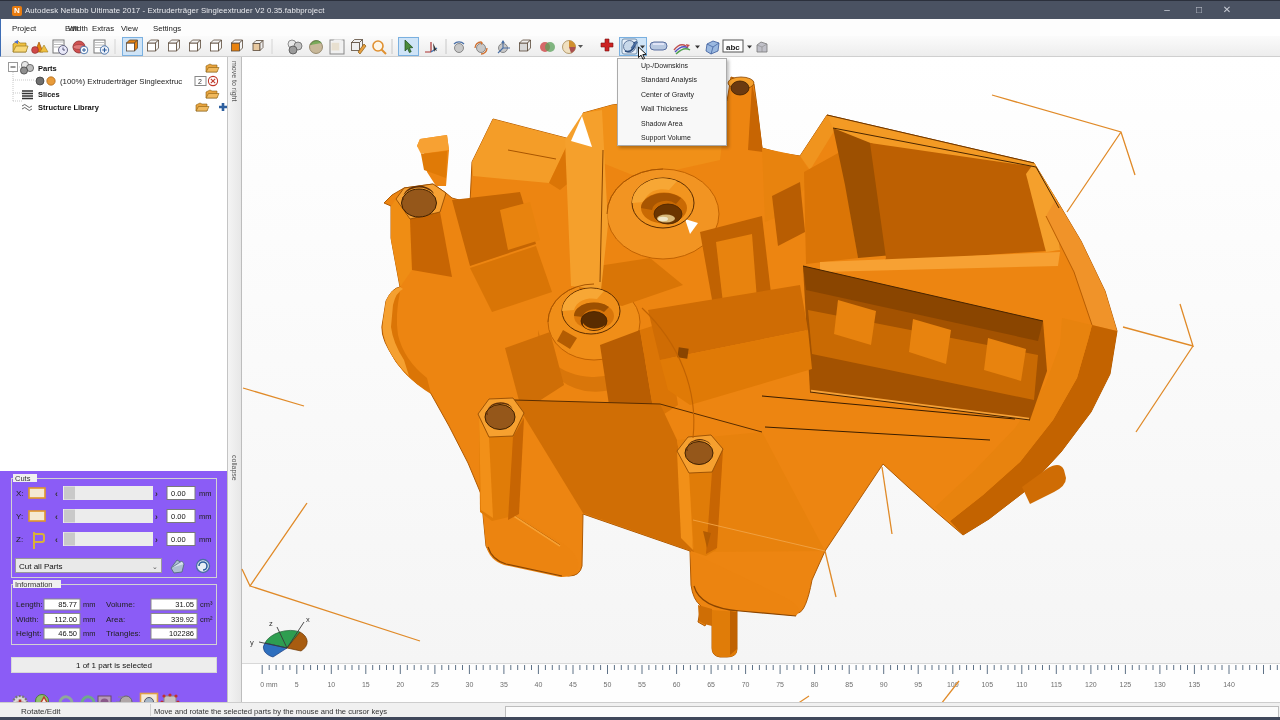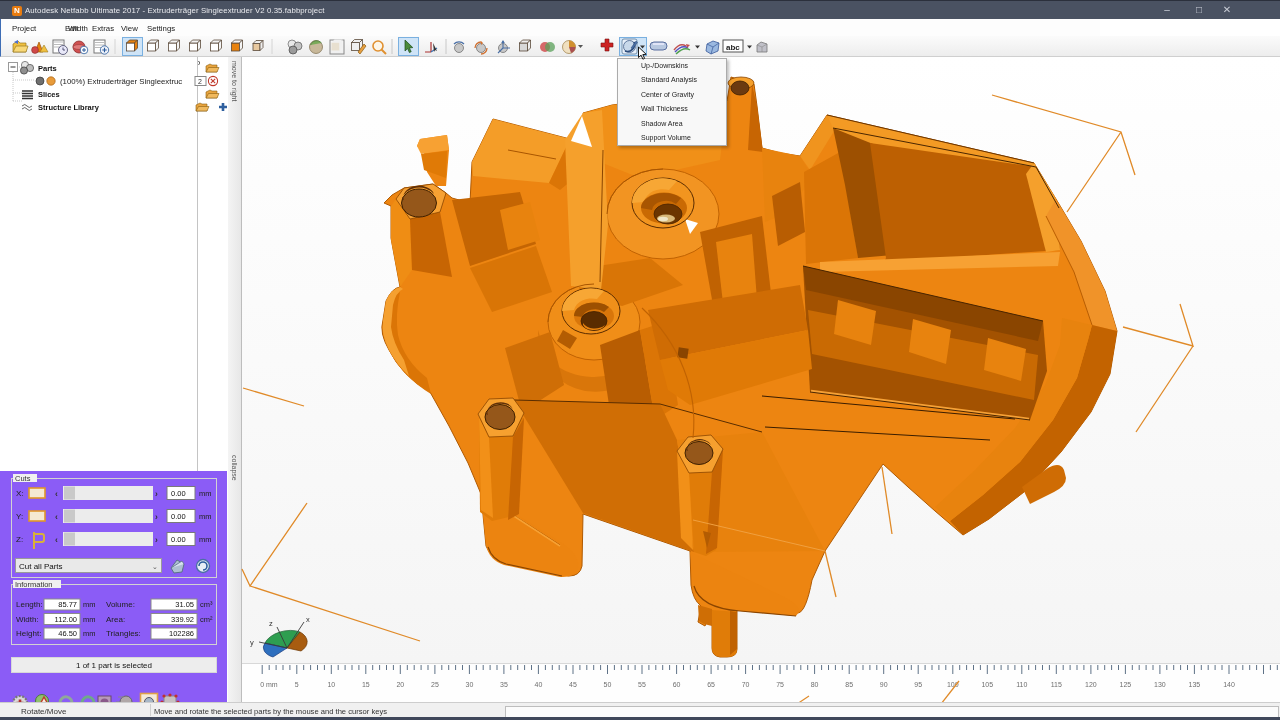--- a/index.html
+++ b/index.html
@@ -9,21 +9,21 @@
 #titlebar{left:0;top:0;width:1280px;height:19px;background:#4a5262;border-top:1px solid #2b303c;box-sizing:border-box;}
 #titlebar .ttext{position:absolute;left:25px;top:4.5px;font-size:7.8px;color:#e9eaee;letter-spacing:.1px;}
 #nficon{position:absolute;left:12px;top:5px;width:10px;height:10px;background:#e87c10;border-radius:2px;color:#fff;font-size:8px;font-weight:bold;text-align:center;line-height:10px;}
 .winbtn{position:absolute;top:0;height:19px;color:#c9cdd6;font-size:10px;text-align:center;line-height:18px;width:30px;}
 
 #menubar{left:0;top:19px;width:1100px;height:17px;background:#fdfdfd;border-left:1px solid #3e6db5;box-sizing:border-box;}
 #menubar span{position:absolute;top:5px;font-size:7.8px;color:#1a1a1a;}
 
 #toolbar{left:0;top:36px;width:1280px;height:21px;background:linear-gradient(#fbfbfb,#ededed);border-bottom:1px solid #cfcfcf;border-left:1px solid #3e6db5;box-sizing:border-box;}
 
-#lpanel{left:0;top:57px;width:198px;height:645px;background:#ffffff;border-right:1px solid #c4c4c4;box-sizing:border-box;}
+#lpanel{left:0;top:57px;width:228px;height:645px;background:#ffffff;border-right:1px solid #c4c4c4;box-sizing:border-box;}
 #lbottom{left:0;top:471px;width:227px;height:247px;background:#8b5cf6;}
 #strip{left:228px;top:57px;width:14px;height:645px;background:linear-gradient(90deg,#f4f4f4,#e7e7e7);border-right:1px solid #bdbdbd;box-sizing:border-box;}
 .vtext{position:absolute;font-size:7px;color:#555;transform:rotate(90deg);transform-origin:0 0;white-space:nowrap;}
 
 #viewport{left:242px;top:57px;width:1038px;height:606px;background:linear-gradient(#ffffff,#f5f5f5);}
 
 #ruler{left:242px;top:663px;width:1038px;height:39px;background:#fefefe;border-top:1px solid #d8d8d8;box-sizing:border-box;}
 
 #statusbar{left:0;top:702px;width:1280px;height:15px;background:#f0f0f0;border-top:1px solid #cdcdcd;box-sizing:border-box;font-size:7.5px;color:#333;}
 #botstrip{left:0;top:717px;width:1280px;height:3px;background:#3f475a;}
@@ -39,21 +39,21 @@
   <div class="winbtn" style="left:1152px;">–</div>
   <div class="winbtn" style="left:1184px;">□</div>
   <div class="winbtn" style="left:1212px;">✕</div>
 </div>
 <div class="abs" id="menubar">
   <span style="left:11px;">Project</span>
   <span style="left:44px;margin-left:20px;">Edit</span>
   <span style="left:67px;">Width</span>
   <span style="left:91px;">Extras</span>
   <span style="left:120px;">View</span>
-  <span style="left:146px;">Settings</span>
+  <span style="left:152px;">Settings</span>
   <span style="left:183px;margin-top:34px;">Help</span>
 </div>
 <div class="abs" id="toolbar"><svg id="tbsvg" width="1280" height="21" viewBox="0 0 1280 21">
       <g transform="translate(12,4)">
         <path d="M0,4 L5,1 L7,3 L13,3 L13,12 L0,12 Z" fill="#f0c040" stroke="#9a7a20" stroke-width=".7"></path>
         <path d="M0,12 L3,6 L15,6 L13,12 Z" fill="#f8d878" stroke="#9a7a20" stroke-width=".7"></path>
         <path d="M1,2 l4,-2 l0,4 Z" fill="#4a6fd0"></path>
       </g>
       <g transform="translate(30,4)">
         <path d="M4,12 L8,2 L12,12 Z" fill="#e8820e" stroke="#9a5505" stroke-width=".7"></path>
@@ -558,18 +558,18 @@
   <div style="top:17px;">Standard Analysis</div>
   <div style="top:32px;">Center of Gravity</div>
   <div style="top:46px;">Wall Thickness</div>
   <div style="top:61px;">Shadow Area</div>
   <div style="top:75px;">Support Volume</div>
 </div>
 <svg class="abs" id="cursorsvg" style="left:637px;top:46px;" width="11" height="15" viewBox="0 0 11 15">
   <path d="M1.5,1 L1.5,11.5 L4.1,9.2 L5.9,13.2 L7.6,12.4 L5.8,8.6 L9.2,8.3 Z" fill="#fff" stroke="#000" stroke-width=".9"></path>
 </svg>
 <div class="abs" id="statusbar">
-  <span style="position:absolute;left:21px;top:3.5px;font-size:8px;">Rotate/Move</span>
+  <span style="position:absolute;left:21px;top:3.5px;font-size:8px;">Rotate/Edit</span>
   <span style="position:absolute;left:154px;top:4px;font-size:7.6px;text-align:right;">Move and rotate the selected parts by the mouse and the cursor keys</span>
   <span style="position:absolute;left:150px;top:1px;width:1px;height:12px;background:#cfcfcf;"></span>
   <span style="position:absolute;left:505px;top:3px;width:772px;height:10px;background:#fbfbfb;border:1px solid #bdbdbd;"></span>
 </div>
 <div class="abs" id="botstrip"></div>
 
 </body></html>

